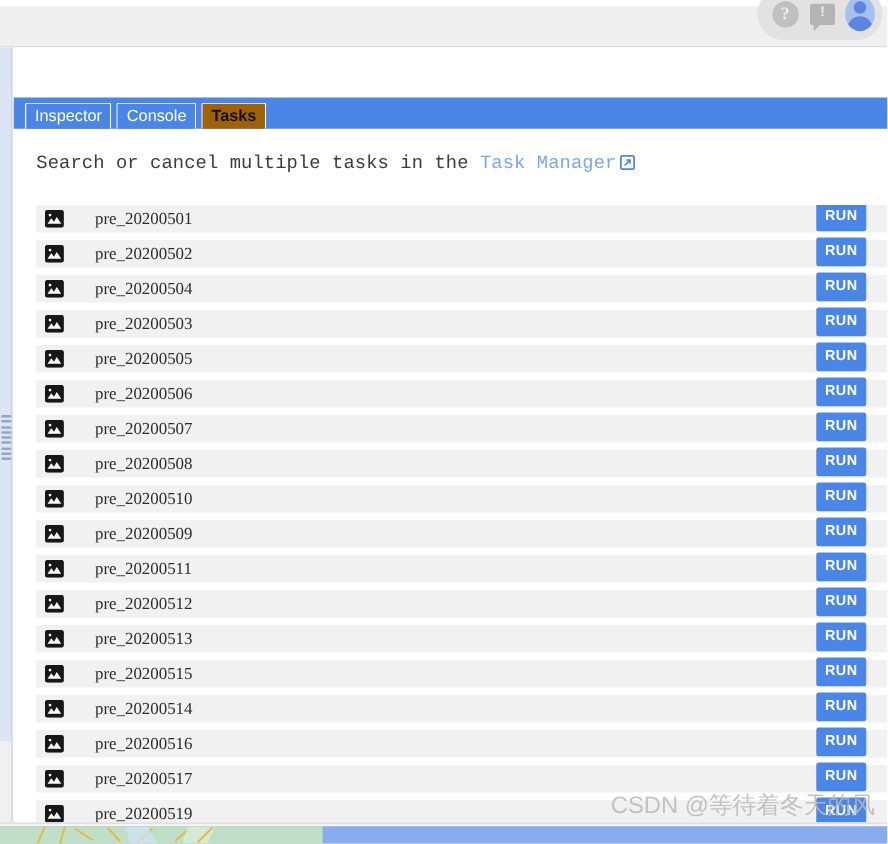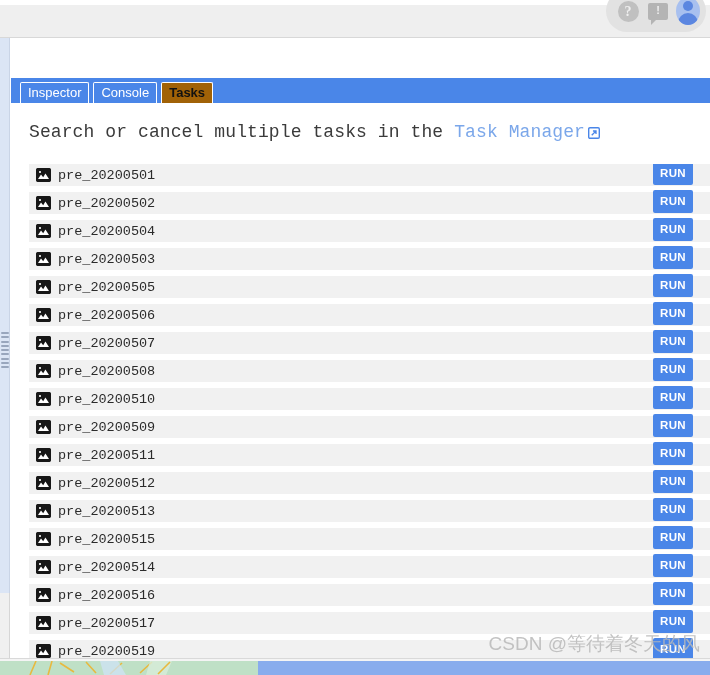--- a/index.html
+++ b/index.html
@@ -212,21 +212,21 @@
     background: #a16207;
     color: #111111;
     border-color: #ffffff;
     font-weight: bold;
   }
 
   
   .desc {
     margin: 19px 0 0 18px;
     font-family: "Liberation Mono", monospace;
-    font-size: 18px;
+    font-size: 15px;
     color: #3b3b3b;
     letter-spacing: 0.1px;
     white-space: nowrap;
   }
   .desc .link {
     color: #7ba7ea;
     text-decoration: none;
     cursor: pointer;
   }
   .ext-icon {
@@ -269,22 +269,23 @@
     margin-right: 7px;
     background: #171717;
     border-radius: 2px;
     position: relative;
     overflow: hidden;
   }
   .task-icon svg { display: block; }
   .task-label {
     font-size: 13.5px;
     color: #2b2b2b;
-    font-family: Liberation Mono, monospace;
+    font-family: Liberation Serif, serif;
     white-space: nowrap;
+    margin-left: 18px;
   }
   .run-btn {
     position: absolute;
     right: 17px;
     top: -2px;
     width: 40px;
     height: 23px;
     line-height: 23px;
     background: #4a86e8;
     color: #ffffff;

